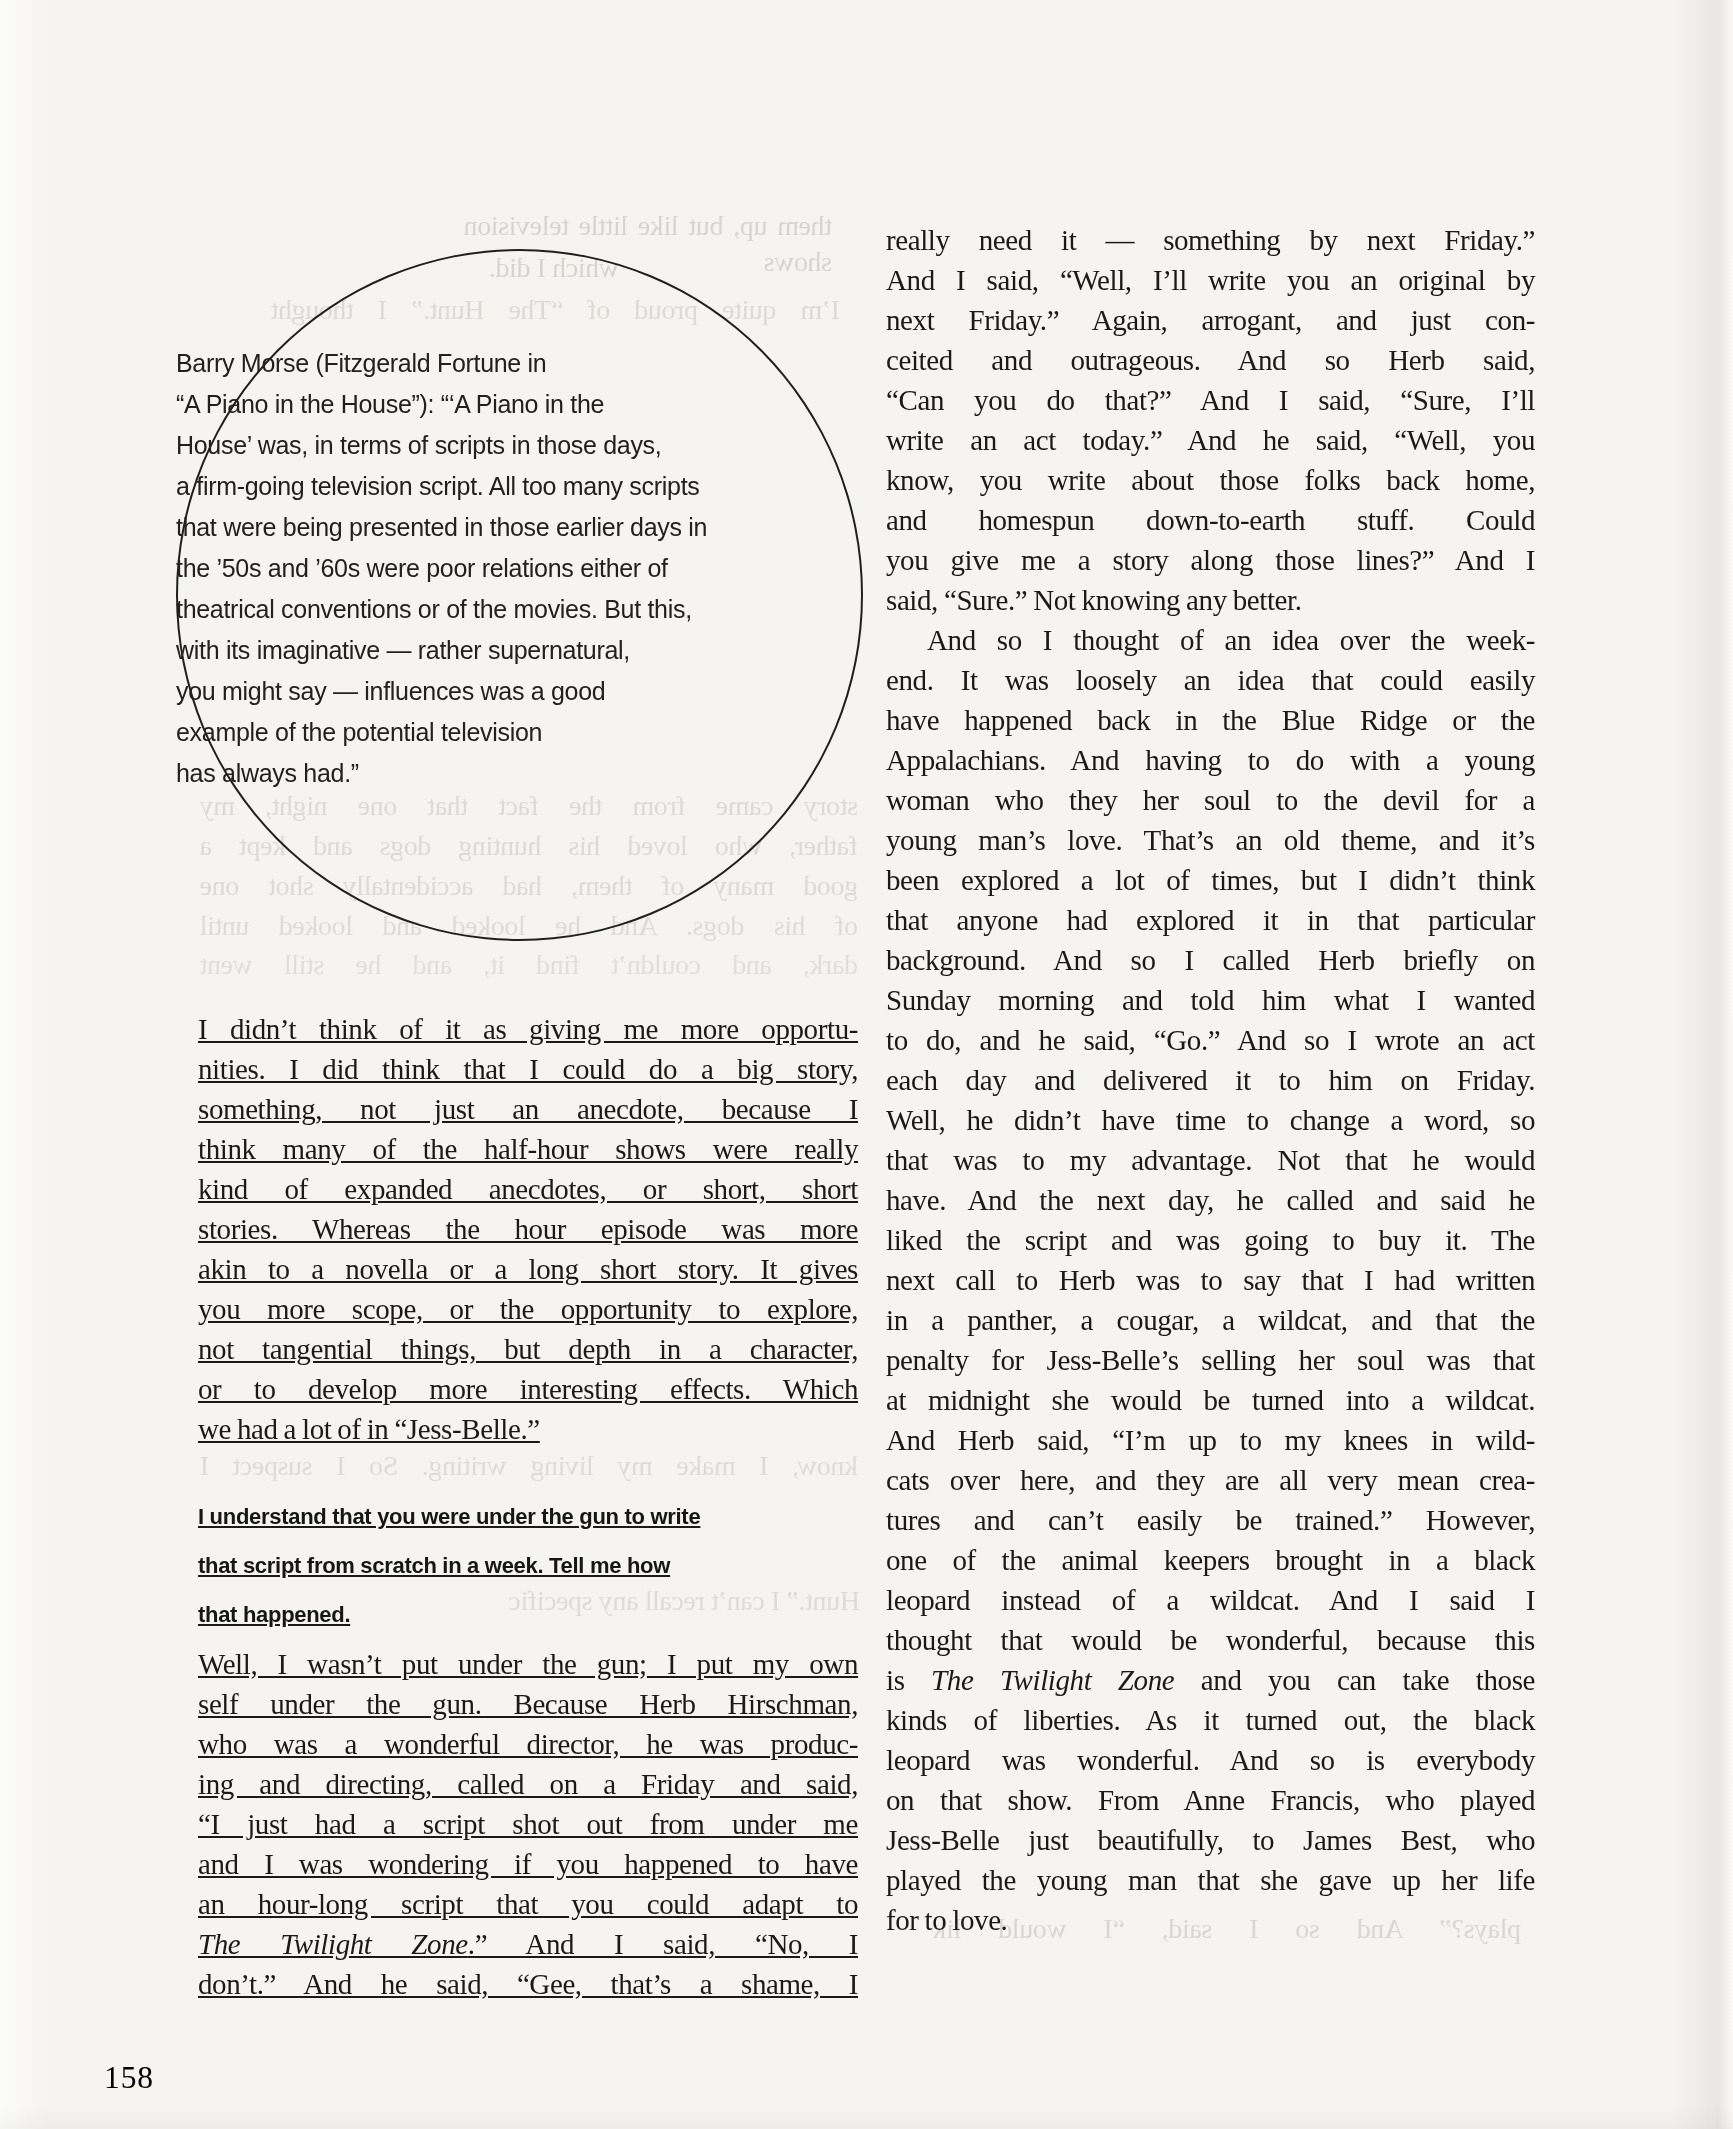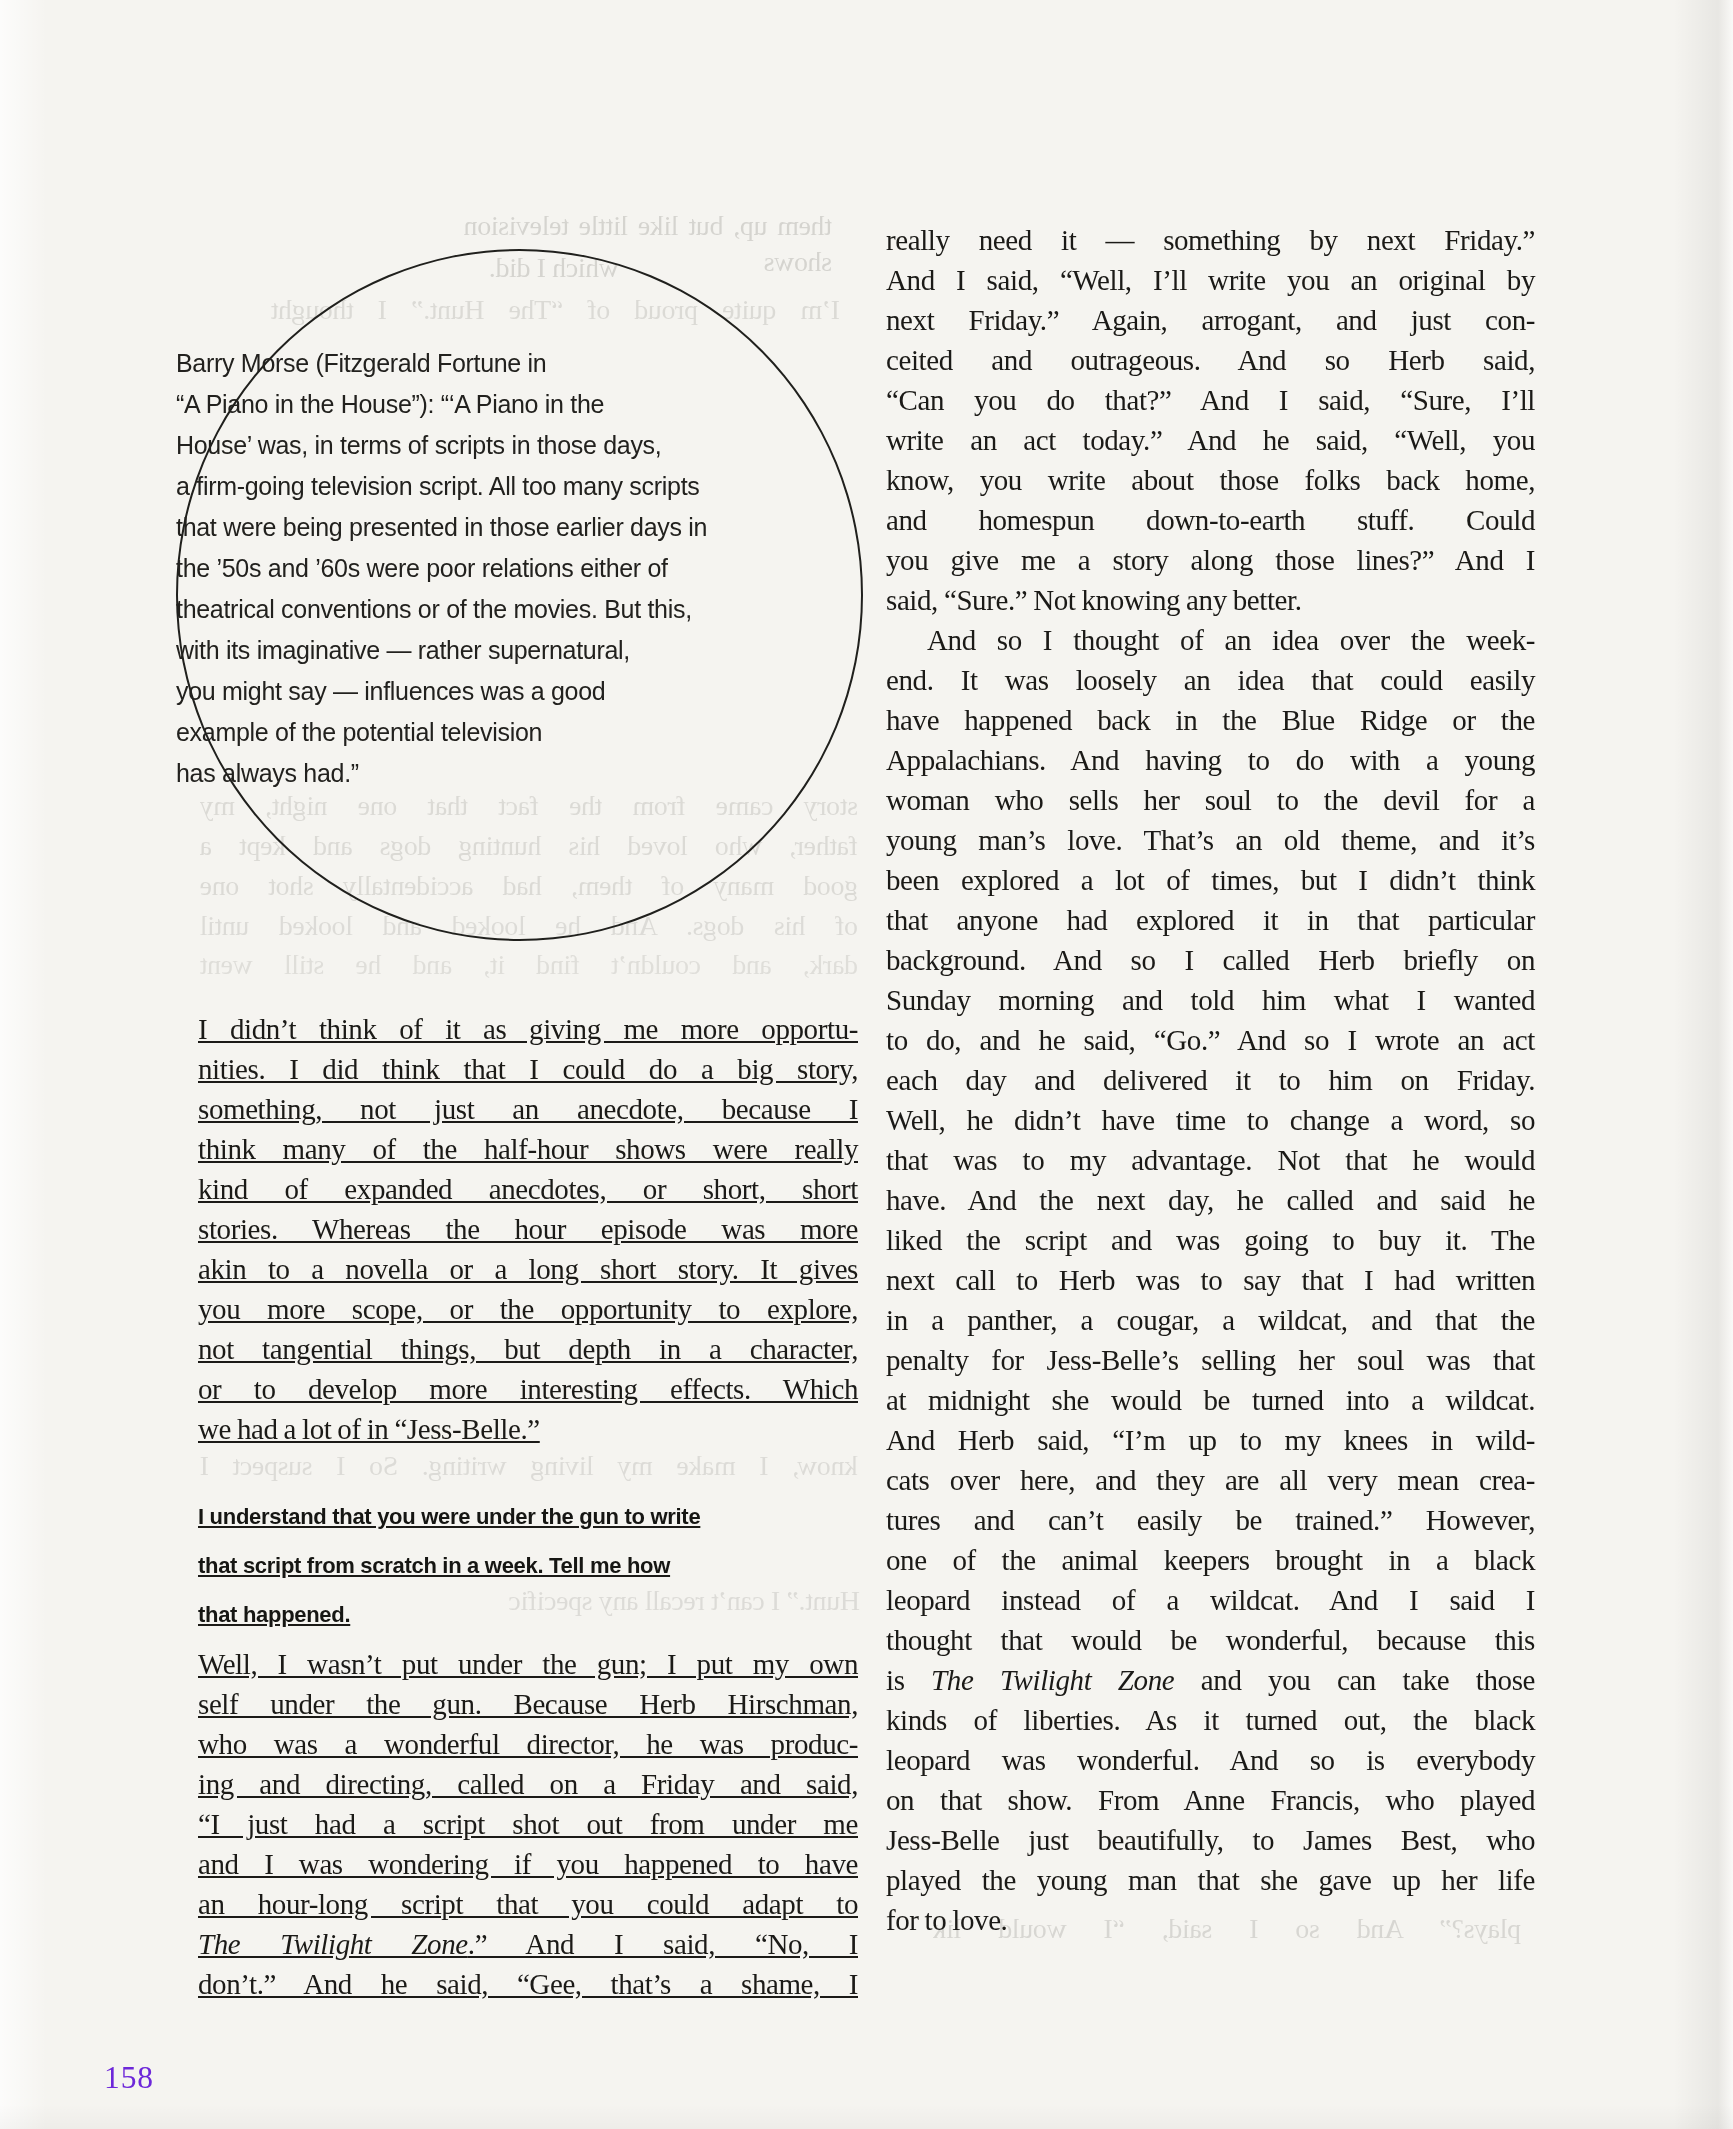--- a/index.html
+++ b/index.html
@@ -31,21 +31,21 @@
   .para-question{margin-top:43px;margin-bottom:5.1px;}
   .para-question .qline{font-family:"Liberation Sans", sans-serif;font-weight:bold;
        font-size:22px;line-height:49px;height:49px;letter-spacing:-0.3px;
        text-align:left;color:#161613;}
 
   
   .ghost{position:absolute;transform:scaleX(-1);color:#34322c;
        font-size:28px;line-height:36px;letter-spacing:-0.4px;white-space:nowrap;overflow:hidden;}
   .ghost.just{white-space:normal;text-align:justify;text-align-last:justify;}
 
-  .page-number{position:absolute;left:104px;top:2060px;font-size:31.5px;color:#6d28d9;
+  .page-number{position:absolute;left:104px;top:2060px;font-size:31.5px;color:#000000;
        letter-spacing:0.9px;}
   em{font-style:italic;}
 </style>
 </head>
 <body>
 
 <div class="page">
   <div class="edge-left"></div>
   <div class="edge-right"></div>
   <div class="edge-bottom"></div>
@@ -121,21 +121,21 @@
         <div class="bline">know, you write about those folks back home,</div>
         <div class="bline">and homespun down-to-earth stuff. Could</div>
         <div class="bline">you give me a story along those lines?” And I</div>
         <div class="bline last">said, “Sure.” Not knowing any better.</div>
       </div>
       <div class="para-body">
         <div class="bline indent">And so I thought of an idea over the week-</div>
         <div class="bline">end. It was loosely an idea that could easily</div>
         <div class="bline">have happened back in the Blue Ridge or the</div>
         <div class="bline">Appalachians. And having to do with a young</div>
-        <div class="bline">woman who sells her soul to the devil for a</div>
+        <div class="bline">woman who they her soul to the devil for a</div>
         <div class="bline">young man’s love. That’s an old theme, and it’s</div>
         <div class="bline">been explored a lot of times, but I didn’t think</div>
         <div class="bline">that anyone had explored it in that particular</div>
         <div class="bline">background. And so I called Herb briefly on</div>
         <div class="bline">Sunday morning and told him what I wanted</div>
         <div class="bline">to do, and he said, “Go.” And so I wrote an act</div>
         <div class="bline">each day and delivered it to him on Friday.</div>
         <div class="bline">Well, he didn’t have time to change a word, so</div>
         <div class="bline">that was to my advantage. Not that he would</div>
         <div class="bline">have. And the next day, he called and said he</div>

